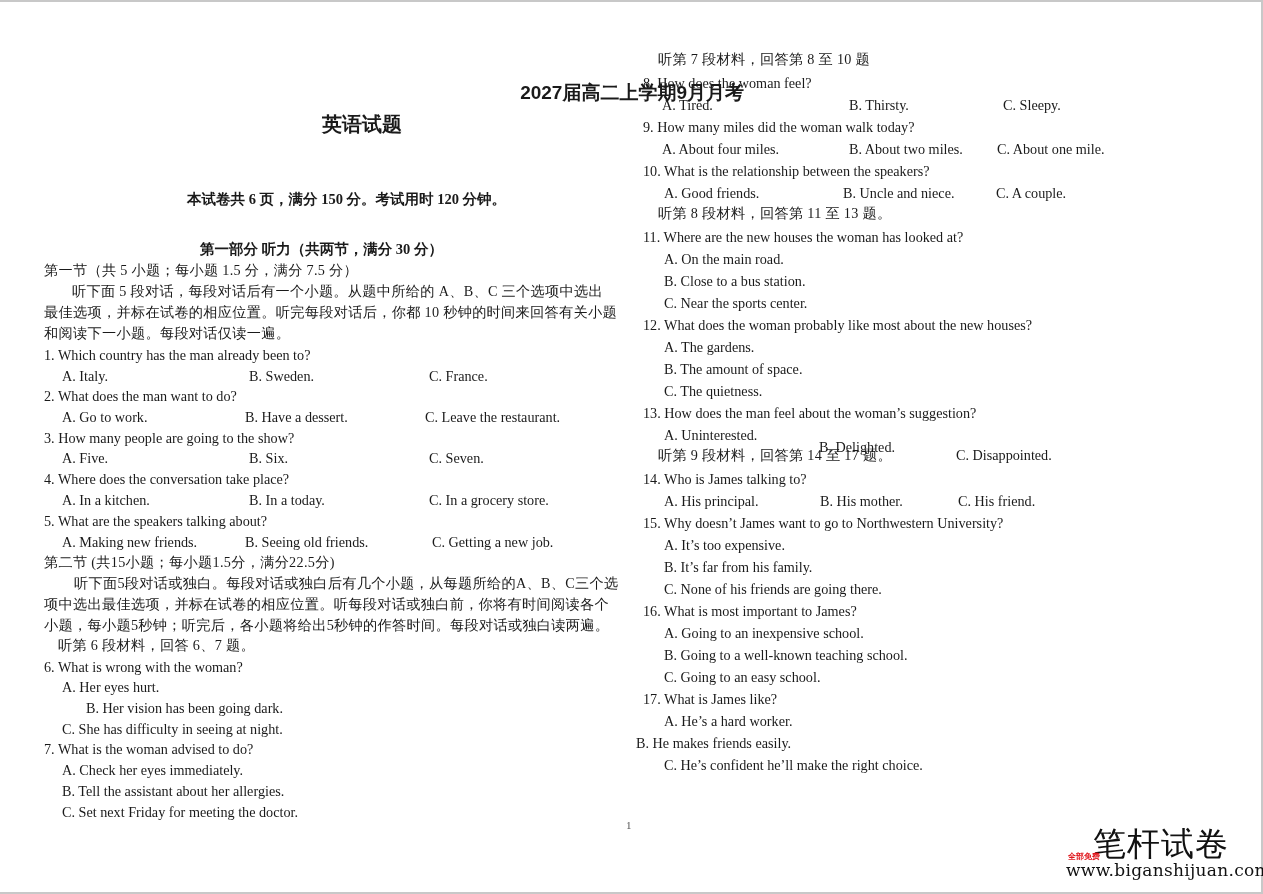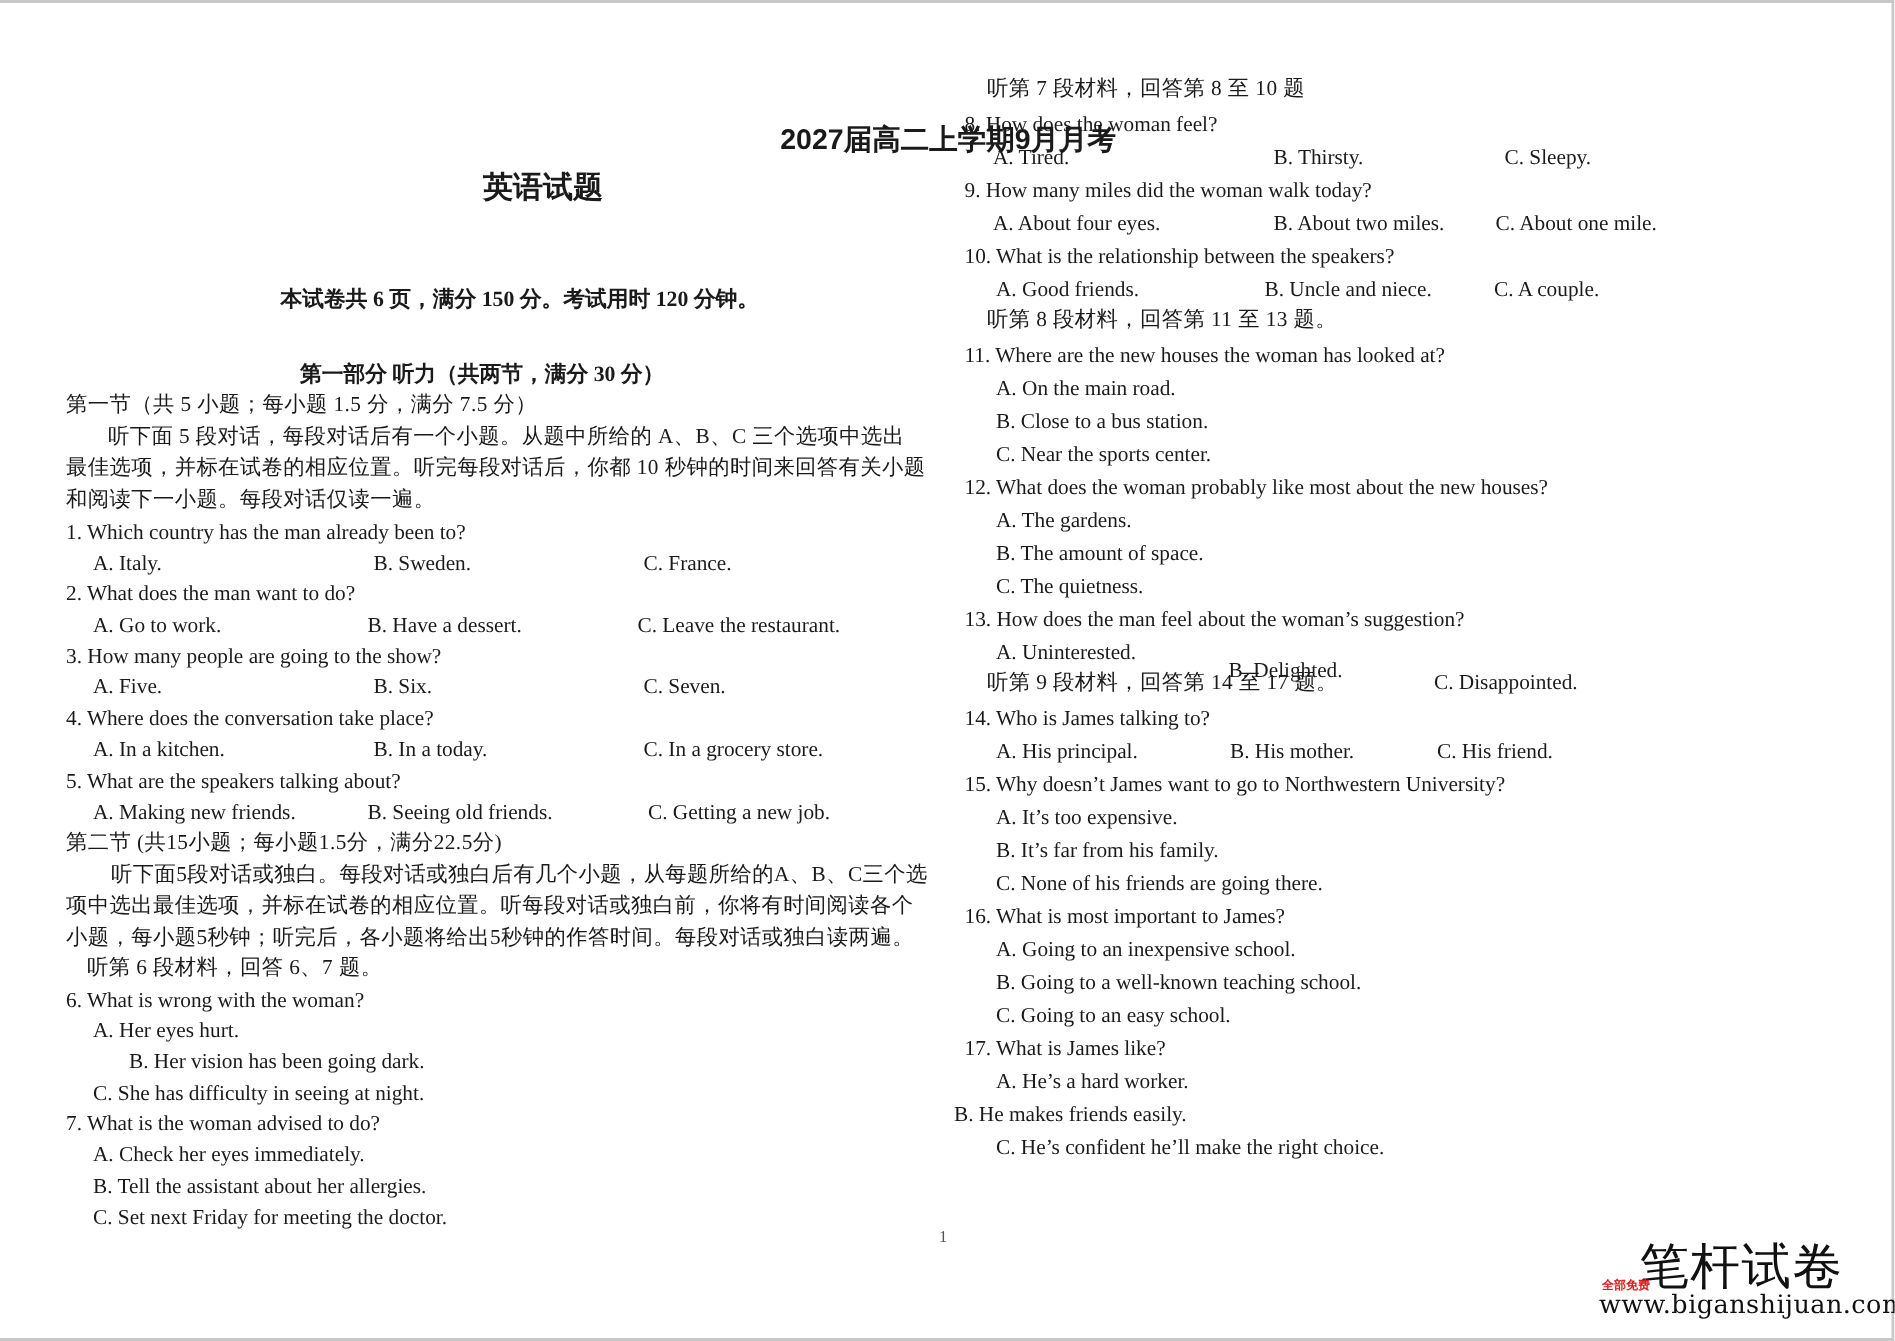--- a/index.html
+++ b/index.html
@@ -87,21 +87,21 @@
 <div class="ln" style="left:62px;top:802px;">C. Set next Friday for meeting the doctor.</div>
 
 <div class="ln cn" style="left:658px;top:49px;">听第 7 段材料，回答第 8 至 10 题</div>
 
 <div class="ln" style="left:643px;top:73px;">8. How does the woman feel?</div>
 <div class="ln" style="left:662px;top:95px;">A. Tired.</div>
 <div class="ln" style="left:849px;top:95px;">B. Thirsty.</div>
 <div class="ln" style="left:1003px;top:95px;">C. Sleepy.</div>
 
 <div class="ln" style="left:643px;top:117px;">9. How many miles did the woman walk today?</div>
-<div class="ln" style="left:662px;top:139px;">A. About four eyes.</div>
+<div class="ln" style="left:662px;top:139px;">A. About four miles.</div>
 <div class="ln" style="left:849px;top:139px;">B. About two miles.</div>
 <div class="ln" style="left:997px;top:139px;">C. About one mile.</div>
 
 <div class="ln" style="left:643px;top:161px;">10. What is the relationship between the speakers?</div>
 <div class="ln" style="left:664px;top:183px;">A. Good friends.</div>
 <div class="ln" style="left:843px;top:183px;">B. Uncle and niece.</div>
 <div class="ln" style="left:996px;top:183px;">C. A couple.</div>
 <div class="ln cn" style="left:658px;top:203px;">听第 8 段材料，回答第 11 至 13 题。</div>
 
 <div class="ln" style="left:643px;top:227px;">11. Where are the new houses the woman has looked at?</div>

